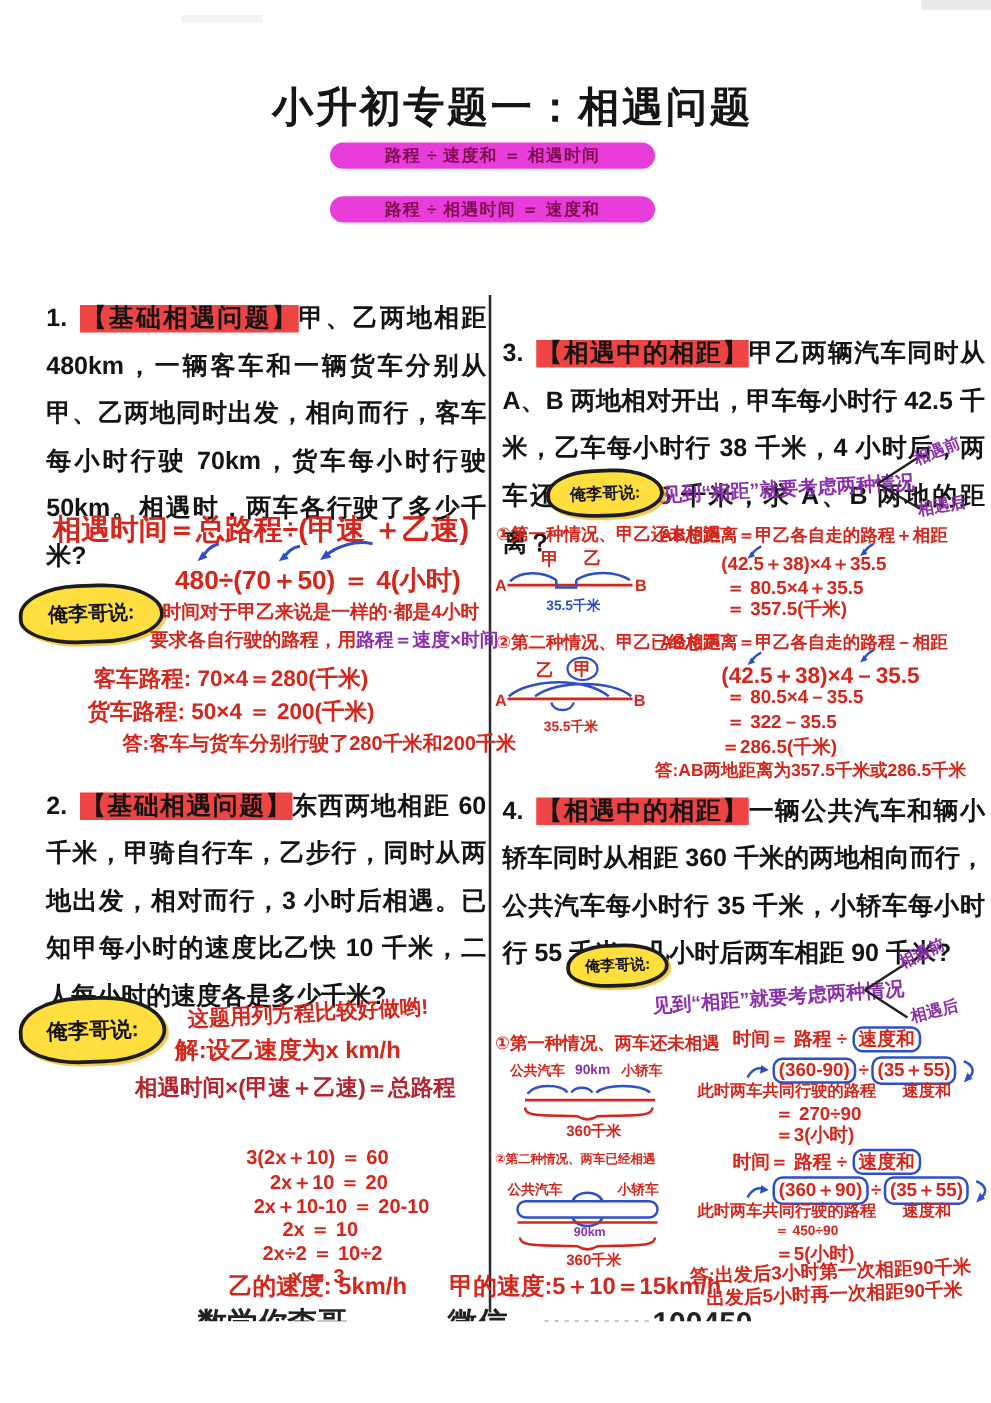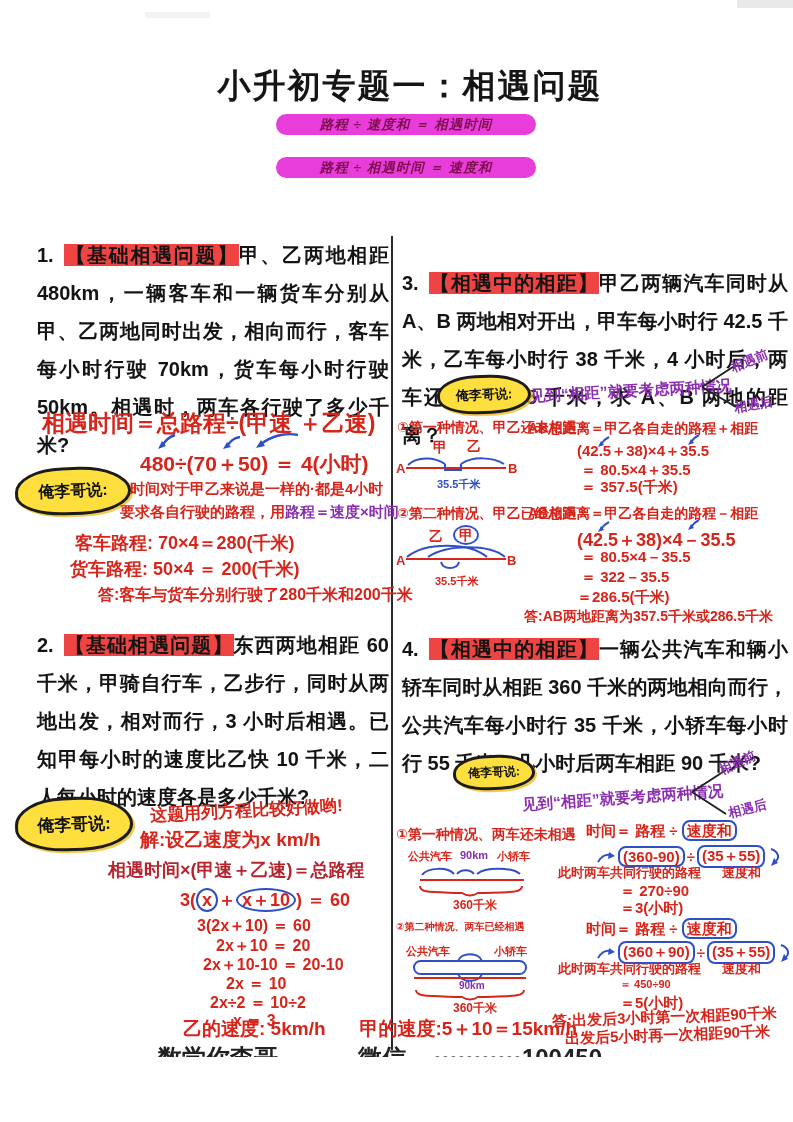--- a/index.html
+++ b/index.html
@@ -1,21 +1,21 @@
 <!DOCTYPE html>
 <html><head>
 <meta charset="utf-8">
 <style>
   html,body{margin:0;padding:0;background:#ffffff;}
   .page{position:relative;width:793px;height:1122px;background:#ffffff;overflow:hidden;
         font-family:"Liberation Sans","DejaVu Sans",sans-serif;}
   .abs{position:absolute;}
   .title{margin:0;text-align:center;font-weight:800;font-size:33px;color:#151515;letter-spacing:2px;}
-  .pill{left:276px;width:260px;height:21px;background:#e93ddb;border-radius:12px;
-        display:flex;align-items:center;justify-content:center;font-style:italic;}
+  .pill{left:264px;width:260px;height:21px;background:#e93ddb;border-radius:12px;
+        display:flex;align-items:center;justify-content:center;}
   .pill span{font-size:13.5px;font-weight:700;color:#7d0d4e;letter-spacing:1px;white-space:nowrap;}
   .divider{left:391px;top:236px;width:2px;height:814px;background:#2a2a2a;}
   .ptext{margin:0;font-size:20px;font-weight:600;color:#141414;line-height:38px;text-align:justify;}
   .ptext .num{margin-right:10px;}
   .tag{background:#ef4444;}
   .hw{color:#d6251b;font-weight:700;white-space:nowrap;}
   .darkred{color:#b5242e;}
   .purple{color:#8b2fb0;}
   .bubble{background:#ffdf3d;border:3px solid #1c1c1c;
           border-radius:48% 52% 50% 50%/58% 62% 55% 50%;
@@ -77,21 +77,20 @@
 
   <p class="abs ptext" style="left:37px;top:626px;width:352px;"><span class="num">2.</span><span class="tag">【基础相遇问题】</span><span>东西两地相距 60 千米，甲骑自行车，乙步行，同时从两地出发，相对而行，3 小时后相遇。已知甲每小时的速度比乙快 10 千米，二人每小时的速度各是多少千米?</span></p>
 
   <div class="abs bubble" style="left:15px;top:797px;width:112px;height:48px;font-size:17px;">
       <span>俺李哥说:</span>
     </div>
 
   <div class="abs hw" style="left:150px;top:799px;font-size:17px;transform:rotate(-3deg);">这题用列方程比较好做哟!</div>
   <div class="abs hw" style="left:140px;top:827px;font-size:19px;">解:设乙速度为x km/h</div>
   <div class="abs hw darkred" style="left:108px;top:858px;font-size:18px;">相遇时间×(甲速＋乙速)＝总路程</div>
-  <div class="abs hw" style="left:180px;top:888px;font-size:18px;"><span>3(</span><span class="circ">x</span><span>＋</span><span class="circ">x＋10</span><span>) ＝ 60</span></div>
   <div class="abs hw" style="left:197px;top:916px;font-size:16px;">3(2x＋10) ＝ 60</div>
   <div class="abs hw" style="left:216px;top:936px;font-size:16px;">2x＋10 ＝ 20</div>
   <div class="abs hw" style="left:203px;top:955px;font-size:16px;">2x＋10-10 ＝ 20-10</div>
   <div class="abs hw" style="left:226px;top:974px;font-size:16px;">2x ＝ 10</div>
   <div class="abs hw" style="left:210px;top:993px;font-size:16px;">2x÷2 ＝ 10÷2</div>
   <div class="abs hw" style="left:233px;top:1011px;font-size:16px;">x ＝ 3</div>
   <div class="abs hw" style="left:183px;top:1016px;font-size:19px;"><span>乙的速度: 5km/h</span><span style="display:inline-block;width:34px;"></span><span>甲的速度:5＋10＝15km/h</span></div>
 
   <div class="abs footer-clip">
       <div class="ftext"><span>数学你李哥</span><span style="display:inline-block;width:80px;"></span><span>微信</span><span style="display:inline-block;width:28px;"></span><span>···········100450</span></div>

